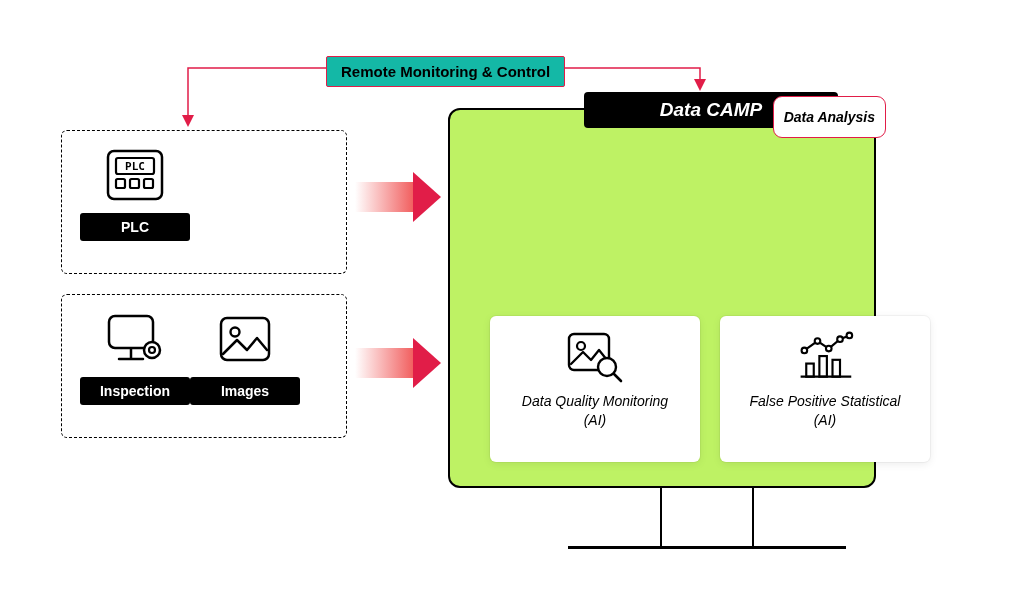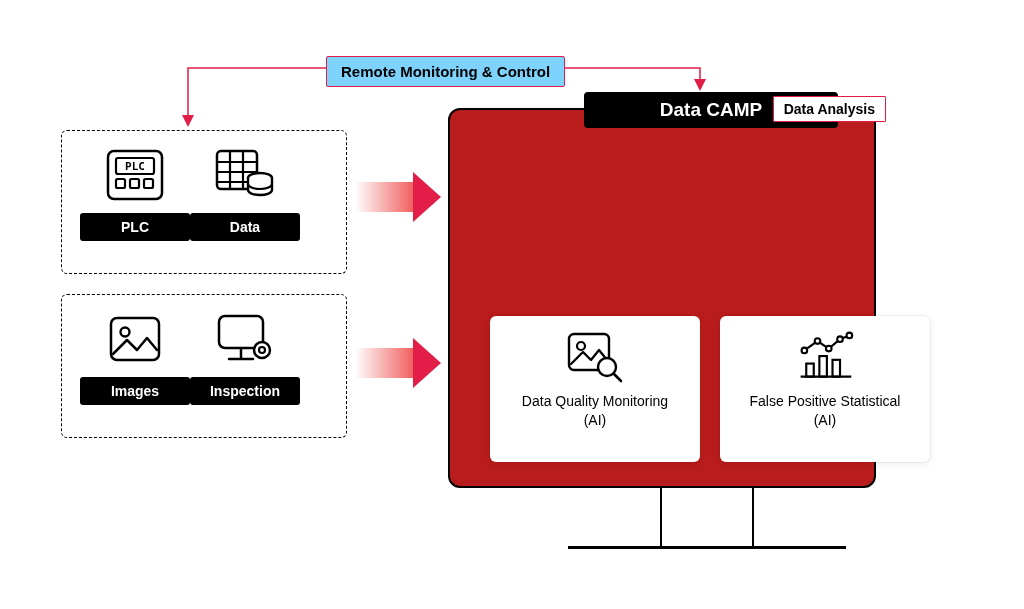--- a/index.html
+++ b/index.html
@@ -13,21 +13,21 @@
   }
 
   
   .remote-banner {
     position: absolute;
     top: 56px;
     left: 326px;
     border: 1.5px solid #e11d48;
     border-radius: 2px;
     padding: 6px 14px;
-    background: #7dd3fc;
+    background: #14b8a6;
     font-size: 15px;
     font-weight: 600;
     color: #000;
     z-index: 5;
   }
 
   
   .src-box {
     position: absolute;
     border: 1.5px dashed #000;
@@ -90,21 +90,22 @@
 
   
   .monitor {
     position: absolute;
     left: 448px;
     top: 108px;
     width: 428px;
     height: 380px;
     border: 2.5px solid #000;
     border-radius: 12px;
-    background: #b91c1c;
+    background: #bef264;
+    font-style: italic;
   }
   .monitor-stand {
     position: absolute;
     left: 660px;
     top: 488px;
     width: 94px;
     height: 60px;
     border-left: 2.5px solid #000;
     border-right: 2.5px solid #000;
   }
@@ -129,22 +130,22 @@
     font-weight: 700;
     padding: 7px 0;
     border-radius: 4px;
   }
   .monitor-tab {
     position: absolute;
     top: -14px;
     right: -12px;
     background: #fff;
     border: 1.5px solid #e11d48;
-    border-radius: 1px;
-    padding: 4px 10px;
+    border-radius: 9px;
+    padding: 12px 10px;
     font-size: 14px;
     font-weight: 600;
   }
 
   .card {
     position: absolute;
     background: #fff;
     box-shadow: 0 2px 8px rgba(0,0,0,0.08), 0 0 0 1px rgba(0,0,0,0.04);
     border-radius: 6px;
     display: flex;
@@ -194,60 +195,44 @@
         <rect x="2" y="2" width="54" height="48" rx="6" fill="none" stroke="#000" stroke-width="2.5"></rect>
         <rect x="10" y="9" width="38" height="16" rx="2" fill="none" stroke="#000" stroke-width="2.2"></rect>
         <text x="29" y="21" font-family="monospace" font-size="11" font-weight="900" text-anchor="middle" fill="#000">PLC</text>
         <rect x="10" y="30" width="9" height="9" rx="1.5" fill="none" stroke="#000" stroke-width="2.2"></rect>
         <rect x="24" y="30" width="9" height="9" rx="1.5" fill="none" stroke="#000" stroke-width="2.2"></rect>
         <rect x="38" y="30" width="9" height="9" rx="1.5" fill="none" stroke="#000" stroke-width="2.2"></rect>
       </svg>
     </div>
     <div class="black-tag">PLC</div>
   </div>
-  <div class="src-item">
-    <div class="src-icon">
-      <svg width="62" height="54" viewBox="0 0 62 54">
-        <rect x="3" y="3" width="40" height="38" rx="4" fill="#fff" stroke="#000" stroke-width="2.5"></rect>
-        <line x1="3" y1="14" x2="43" y2="14" stroke="#000" stroke-width="2.2"></line>
-        <line x1="3" y1="24" x2="43" y2="24" stroke="#000" stroke-width="2.2"></line>
-        <line x1="3" y1="34" x2="43" y2="34" stroke="#000" stroke-width="2.2"></line>
-        <line x1="16" y1="3" x2="16" y2="41" stroke="#000" stroke-width="2.2"></line>
-        <line x1="29" y1="3" x2="29" y2="41" stroke="#000" stroke-width="2.2"></line>
-        <ellipse cx="46" cy="30" rx="12" ry="5" fill="#fff" stroke="#000" stroke-width="2.4"></ellipse>
-        <path d="M34,30 v12 a12,5 0 0 0 24,0 v-12" fill="#fff" stroke="#000" stroke-width="2.4"></path>
-        <path d="M34,36 a12,5 0 0 0 24,0" fill="none" stroke="#000" stroke-width="2.2"></path>
-      </svg>
-    </div>
-    <div class="black-tag">Data</div>
-  </div>
 </div>
 
 <div class="src-box src-bot">
-  <div class="src-item">
-    <div class="src-icon">
-      <svg width="56" height="50" viewBox="0 0 56 50">
-        <rect x="4" y="4" width="48" height="42" rx="6" fill="none" stroke="#000" stroke-width="2.5"></rect>
-        <circle cx="18" cy="18" r="4.5" fill="none" stroke="#000" stroke-width="2.4"></circle>
-        <path d="M6,40 L20,26 L30,36 L40,24 L50,36" fill="none" stroke="#000" stroke-width="2.5" stroke-linejoin="round" stroke-linecap="round"></path>
-      </svg>
-    </div>
-    <div class="black-tag">Images</div>
-  </div>
   <div class="src-item">
     <div class="src-icon">
       <svg width="60" height="54" viewBox="0 0 60 54">
         <rect x="4" y="4" width="44" height="32" rx="6" fill="none" stroke="#000" stroke-width="2.5"></rect>
         <line x1="26" y1="36" x2="26" y2="46" stroke="#000" stroke-width="2.5"></line>
         <line x1="14" y1="47" x2="38" y2="47" stroke="#000" stroke-width="2.5" stroke-linecap="round"></line>
         <circle cx="47" cy="38" r="8" fill="#fff" stroke="#000" stroke-width="2.5"></circle>
         <circle cx="47" cy="38" r="3" fill="none" stroke="#000" stroke-width="2.2"></circle>
       </svg>
     </div>
     <div class="black-tag">Inspection</div>
+  </div>
+  <div class="src-item">
+    <div class="src-icon">
+      <svg width="56" height="50" viewBox="0 0 56 50">
+        <rect x="4" y="4" width="48" height="42" rx="6" fill="none" stroke="#000" stroke-width="2.5"></rect>
+        <circle cx="18" cy="18" r="4.5" fill="none" stroke="#000" stroke-width="2.4"></circle>
+        <path d="M6,40 L20,26 L30,36 L40,24 L50,36" fill="none" stroke="#000" stroke-width="2.5" stroke-linejoin="round" stroke-linecap="round"></path>
+      </svg>
+    </div>
+    <div class="black-tag">Images</div>
   </div>
 </div>
 
 <div class="g-arrow a1"></div>
 <div class="g-arrow a2"></div>
 
 <div class="monitor">
   <div class="monitor-title">Data CAMP</div>
   <div class="monitor-tab">Data Analysis</div>
 

